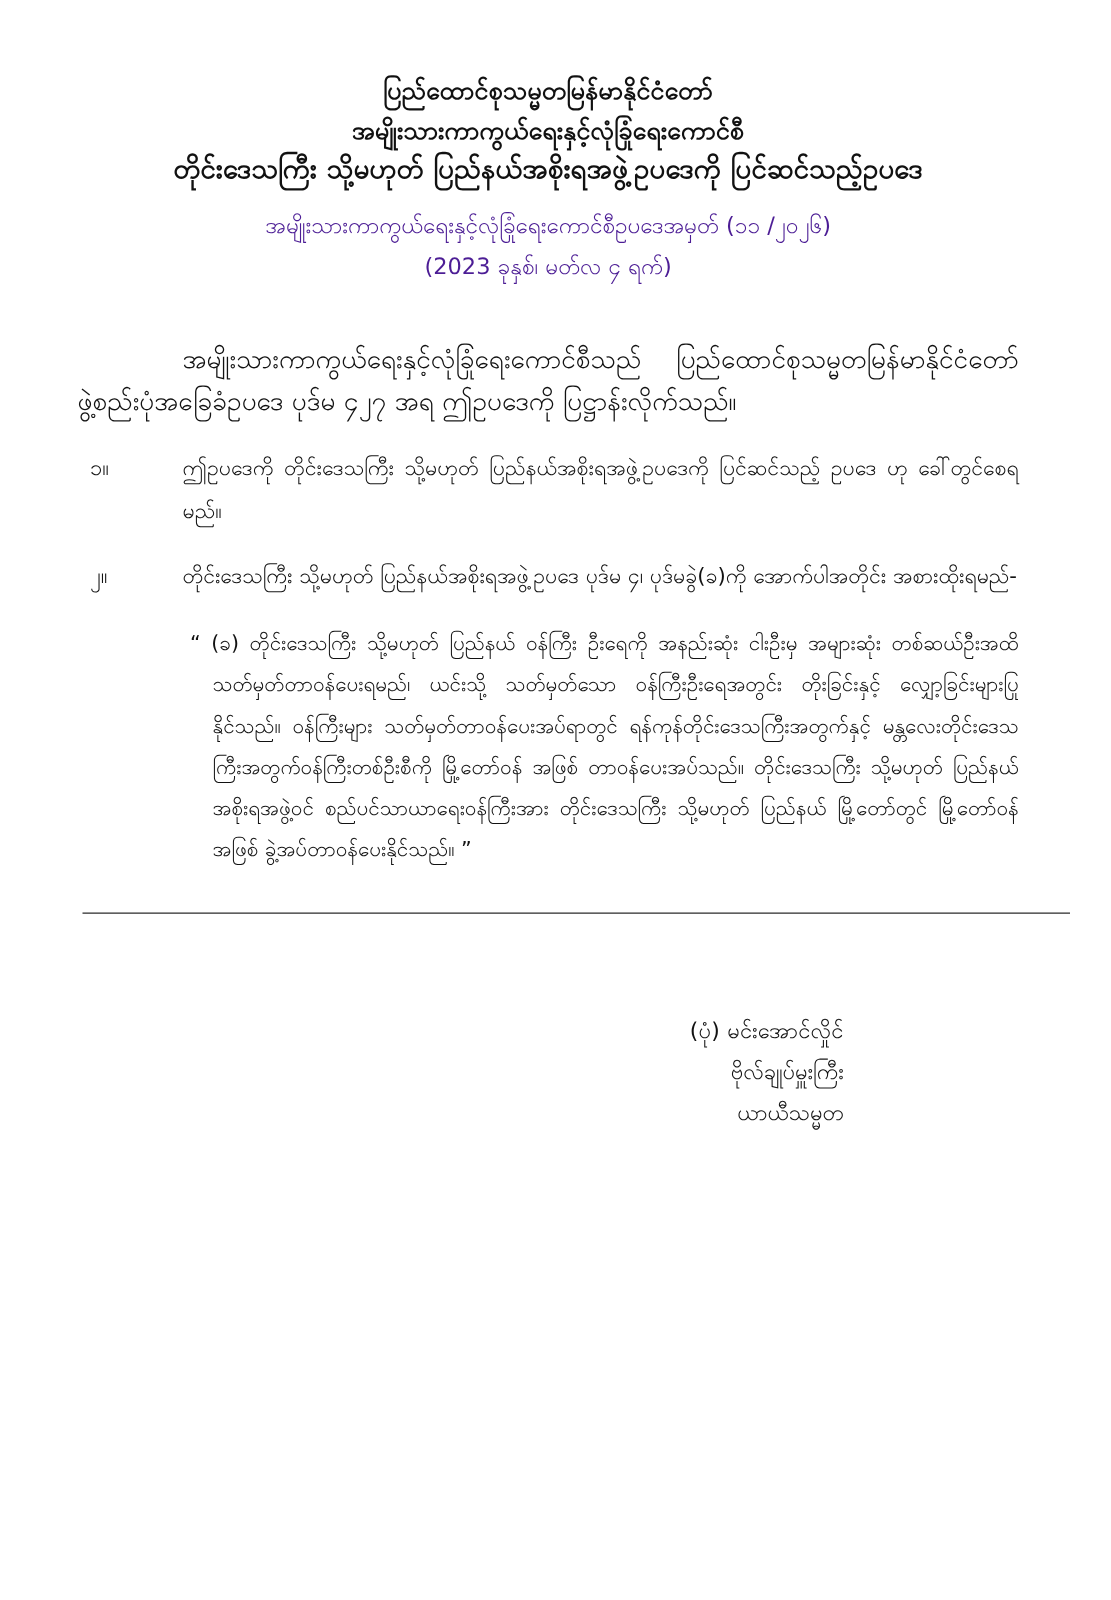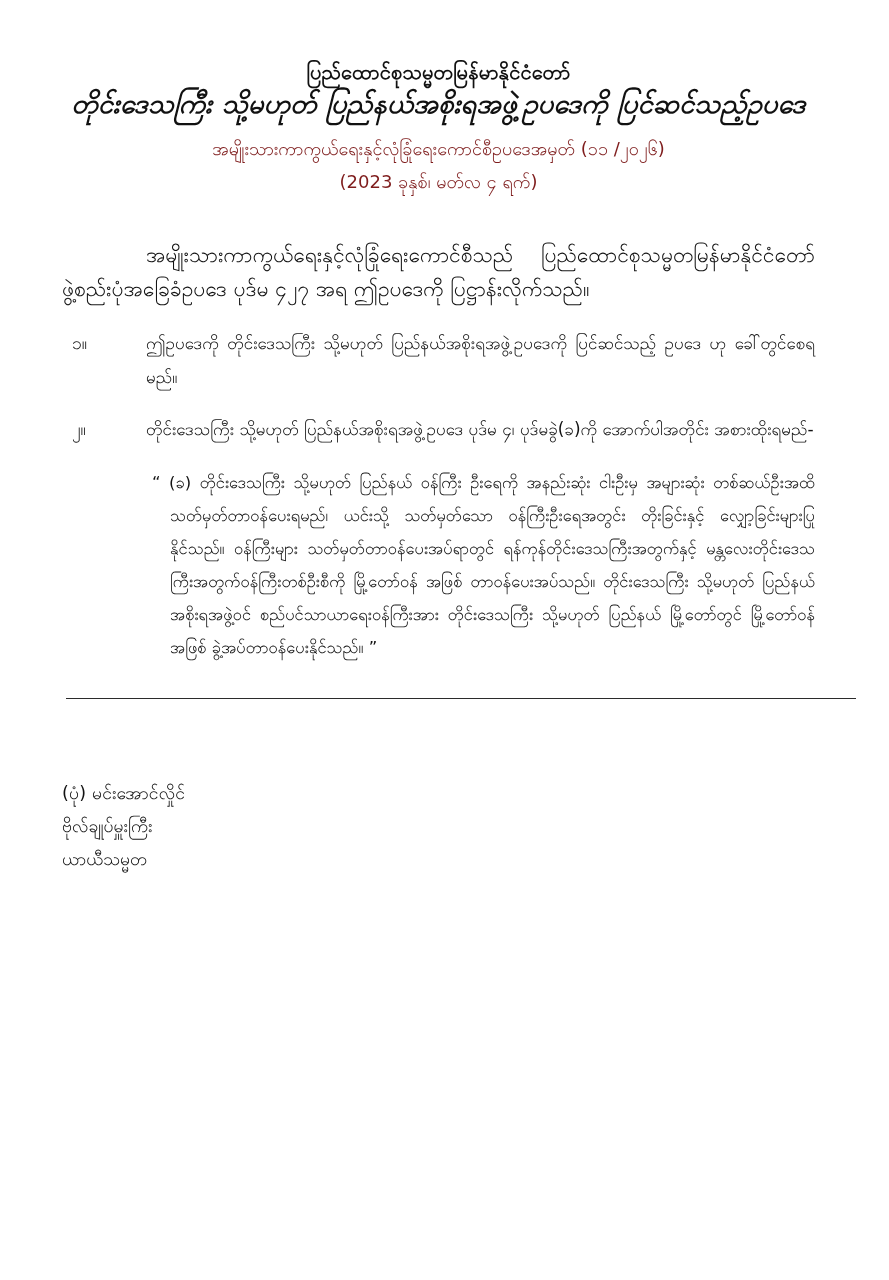--- a/index.html
+++ b/index.html
@@ -25,28 +25,27 @@
     text-align: center;
   }
   .hdr-line {
     font-size: 20px;
     line-height: 32px;
     font-weight: 600;
     color: #111111;
     letter-spacing: 0.2px;
   }
   .hdr-line.l3 {
-    font-size: 27px;
-    font-style: italic;
+    font-size: 22px;
   }
   .sub-line {
     font-size: 18px;
     line-height: 33px;
     font-weight: 500;
-    color: #7f1d1d;
+    color: #4c1d95;
   }
   .sub-line.s1 {
     margin-top: 12px;
   }
   .spacer-1 { height: 36px; }
   .body-block {
     margin-top: 4px;
   }
   .para {
     font-size: 21px;
@@ -101,39 +100,40 @@
   }
   .closing {
     font-size: 17.5px;
     line-height: 34px;
     color: #121212;
     text-align: justify;
     margin: 0;
   }
   .sign-block {
     margin-top: 78px;
-    text-align: left;
+    text-align: right;
     padding-right: 140px;
   }
   .sign-line {
     font-size: 17.5px;
     line-height: 33px;
     color: #121212;
   }
   .sign-line.name {
     letter-spacing: 0.2px;
   }
 </style>
 </head>
 <body>
 
 <div class="page">
 
   <div class="header-block">
     <div class="hdr-line l1">ပြည်ထောင်စုသမ္မတမြန်မာနိုင်ငံတော်</div>
+    <div class="hdr-line l2">အမျိုးသားကာကွယ်ရေးနှင့်လုံခြုံရေးကောင်စီ</div>
     <div class="hdr-line l3">တိုင်းဒေသကြီး သို့မဟုတ် ပြည်နယ်အစိုးရအဖွဲ့ဥပဒေကို ပြင်ဆင်သည့်ဥပဒေ</div>
     <div class="sub-line s1">အမျိုးသားကာကွယ်ရေးနှင့်လုံခြုံရေးကောင်စီဥပဒေအမှတ်  (၁၁ /၂၀၂၆)</div>
     <div class="sub-line s3">(2023 ခုနှစ်၊ မတ်လ  ၄  ရက်)</div>
   </div>
 
   <div class="spacer-1"></div>
 
   <div class="body-block">
 
     <p class="para"><span class="indent-big"></span><span>အမျိုးသားကာကွယ်ရေးနှင့်လုံခြုံရေးကောင်စီသည်   ပြည်ထောင်စုသမ္မတမြန်မာနိုင်ငံတော် ဖွဲ့စည်းပုံအခြေခံဥပဒေ ပုဒ်မ ၄၂၇ အရ ဤဥပဒေကို ပြဋ္ဌာန်းလိုက်သည်။</span></p>

